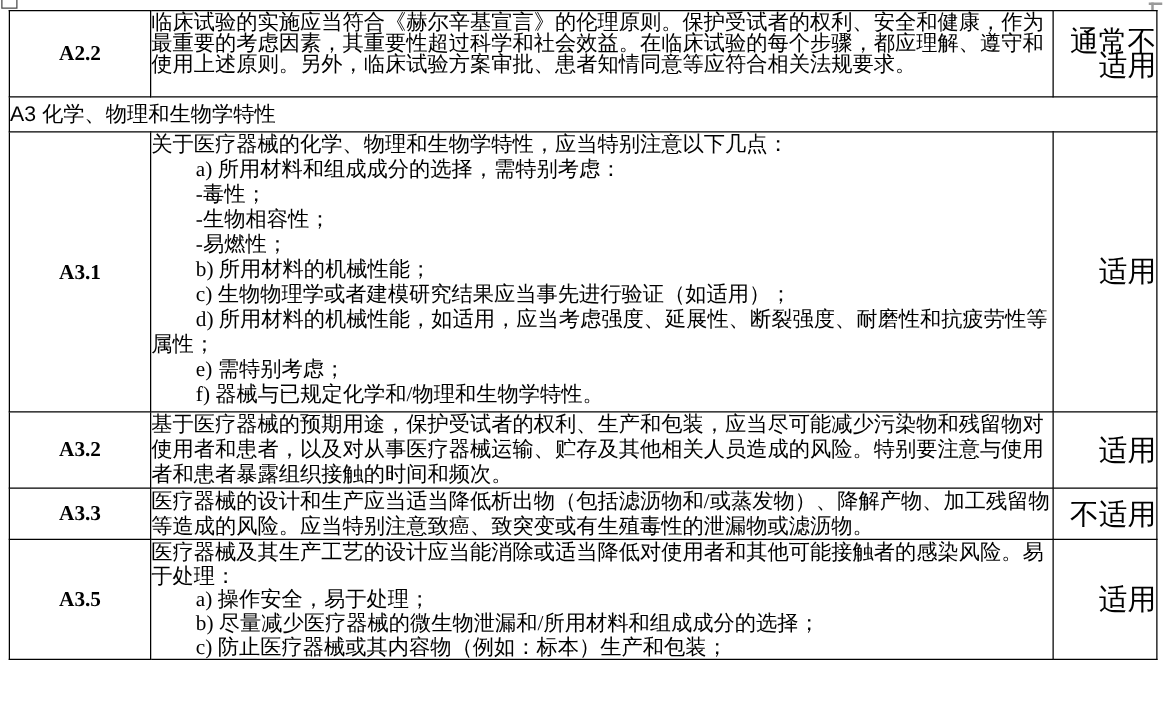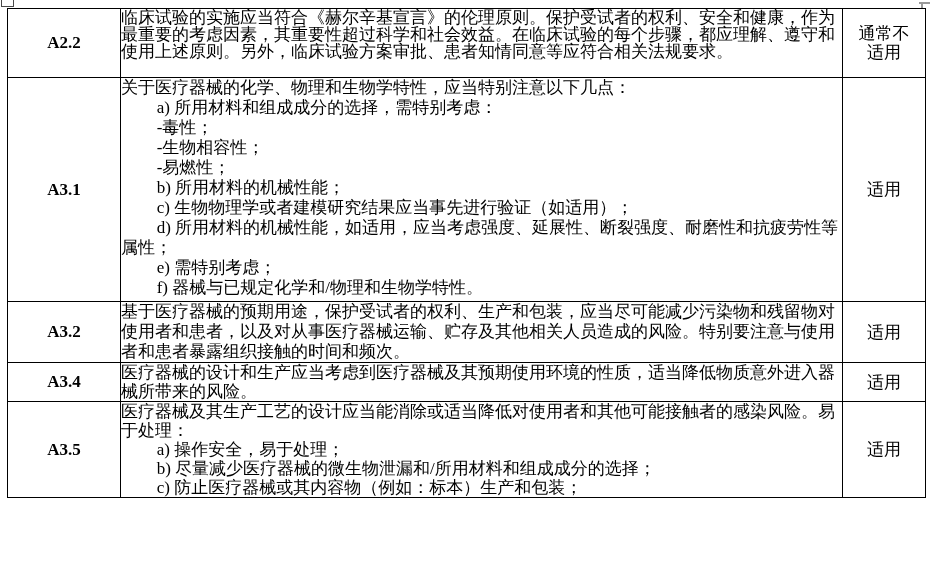--- a/index.html
+++ b/index.html
@@ -59,23 +59,23 @@
   }
   td.text-cell {
     vertical-align: top;
     padding: 1px 4px 0 8px;
     font-size: 17px;
     line-height: 20px;
   }
   td.text-cell.lh17 { line-height: 17.1px; }
   td.text-cell.lh19 { line-height: 19px; }
   td.status-cell {
-    text-align: center;
+    text-align: right;
     vertical-align: middle;
-    font-size: 17px;
+    font-size: 23px;
     line-height: 19px;
     white-space: pre-line;
     padding: 0 2px;
   }
   td.section-cell {
     vertical-align: middle;
     font-size: 17px;
     padding: 0 4px 2px 5px;
     font-family: "Liberation Sans", "DejaVu Sans", "Liberation Serif", serif;
   }
@@ -101,20 +101,23 @@
 
       <tr style="height:69px">
         <td class="id-cell">A2.2</td>
         <td class="text-cell lh17">
           <div class="para">临床试验的实施应当符合《赫尔辛基宣言》的伦理原则。保护受试者的权利、安全和健康，作为最重要的考虑因素，其重要性超过科学和社会效益。在临床试验的每个步骤，都应理解、遵守和使用上述原则。另外，临床试验方案审批、患者知情同意等应符合相关法规要求。</div>
         </td>
         <td class="status-cell">通常不
 适用</td>
       </tr>
 
+      <tr style="height:28px">
+        <td class="section-cell" colspan="3">A3 化学、物理和生物学特性</td>
+      </tr>
 
       <tr style="height:224px">
         <td class="id-cell">A3.1</td>
         <td class="text-cell">
           <div class="para">关于医疗器械的化学、物理和生物学特性，应当特别注意以下几点：</div>
           <div class="para indent">a) 所用材料和组成成分的选择，需特别考虑：</div>
           <div class="para indent">-毒性；</div>
           <div class="para indent">-生物相容性；</div>
           <div class="para indent">-易燃性；</div>
           <div class="para indent">b) 所用材料的机械性能；</div>
@@ -127,28 +130,28 @@
       </tr>
 
       <tr style="height:60px">
         <td class="id-cell">A3.2</td>
         <td class="text-cell">
           <div class="para">基于医疗器械的预期用途，保护受试者的权利、生产和包装，应当尽可能减少污染物和残留物对使用者和患者，以及对从事医疗器械运输、贮存及其他相关人员造成的风险。特别要注意与使用者和患者暴露组织接触的时间和频次。</div>
         </td>
         <td class="status-cell">适用</td>
       </tr>
 
+      <tr style="height:40px">
+        <td class="id-cell">A3.3</td>
+        <td class="text-cell">
+          <div class="para">医疗器械的设计和生产应当适当降低析出物（包括滤沥物和/或蒸发物）、降解产物、加工残留物等造成的风险。应当特别注意致癌、致突变或有生殖毒性的泄漏物或滤沥物。</div>
+        </td>
+        <td class="status-cell">不适用</td>
+      </tr>
 
-      <tr style="height:39px">
-        <td class="id-cell">A3.4</td>
-        <td class="text-cell lh19">
-          <div class="para">医疗器械的设计和生产应当考虑到医疗器械及其预期使用环境的性质，适当降低物质意外进入器械所带来的风险。</div>
-        </td>
-        <td class="status-cell">适用</td>
-      </tr>
 
       <tr style="height:95px">
         <td class="id-cell">A3.5</td>
         <td class="text-cell lh19">
           <div class="para">医疗器械及其生产工艺的设计应当能消除或适当降低对使用者和其他可能接触者的感染风险。易于处理：</div>
           <div class="para indent">a) 操作安全，易于处理；</div>
           <div class="para indent">b) 尽量减少医疗器械的微生物泄漏和/所用材料和组成成分的选择；</div>
           <div class="para indent">c) 防止医疗器械或其内容物（例如：标本）生产和包装；</div>
         </td>
         <td class="status-cell">适用</td>

